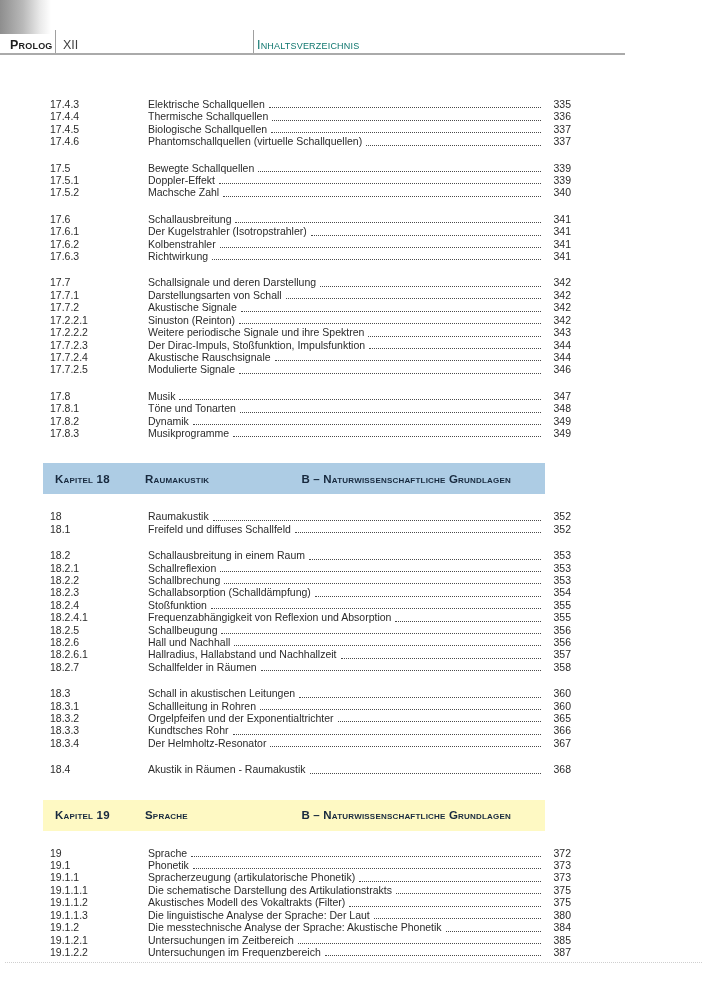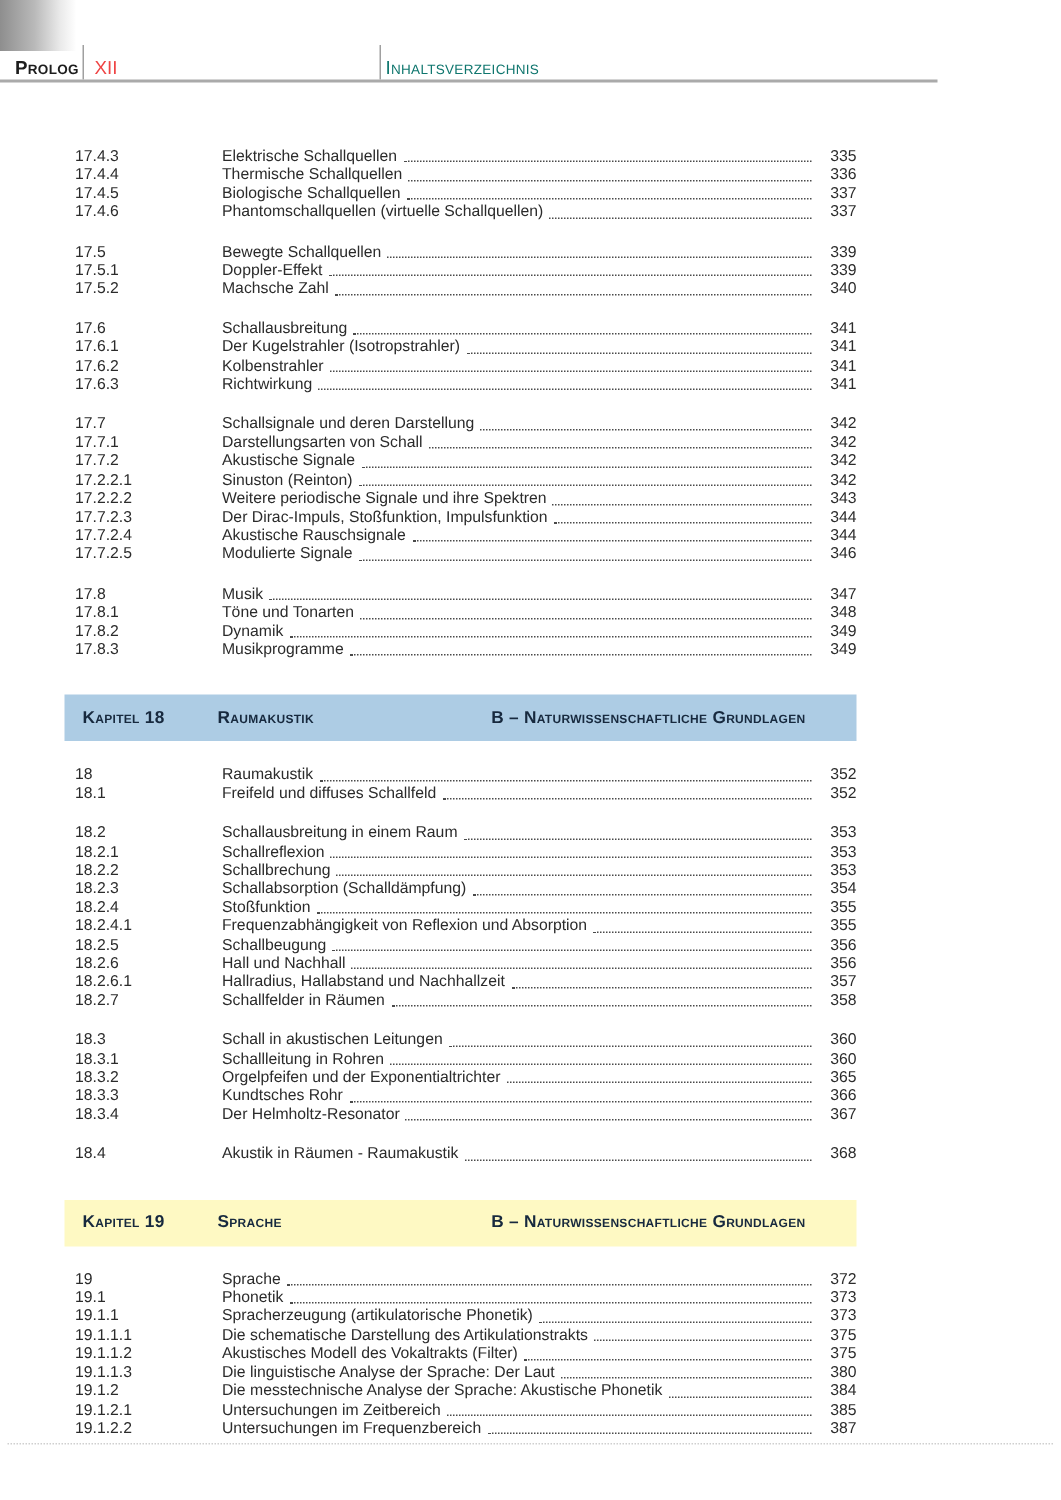--- a/index.html
+++ b/index.html
@@ -14,21 +14,21 @@
     background:linear-gradient(to right,#8e8e8e 0%,#b9b9b9 45%,#e9e9e9 78%,#ffffff 100%);
   }
   .hdr-prolog{
     position:absolute;left:10px;top:38px;
     font-variant:small-caps;font-weight:bold;font-size:12.5px;color:#1d1d1d;
     letter-spacing:.2px;
   }
   .hdr-sep{position:absolute;top:30px;width:1px;height:23px;background:#a0a0a0;}
   .hdr-sep1{left:55px;}
   .hdr-sep2{left:253px;}
-  .hdr-page{position:absolute;left:63px;top:38px;font-size:12.5px;color:#ef4444;}
+  .hdr-page{position:absolute;left:63px;top:38px;font-size:12.5px;color:#404040;}
   .hdr-title{
     position:absolute;left:257px;top:38px;
     font-variant:small-caps;font-size:12.5px;color:#0f766e;letter-spacing:.2px;
   }
   .hdr-rule{position:absolute;left:0;top:53px;width:625px;height:1.5px;background:#aaaaaa;}
   
   .toc{position:absolute;left:0;top:98px;width:653px;}
   .block{margin:0 0 14px 0;}
   .row{
     display:flex;align-items:baseline;
@@ -38,21 +38,21 @@
   .num{width:98px;flex:0 0 98px;}
   .title{flex:0 0 auto;}
   .leader{
     flex:1 1 auto;min-width:8px;
     border-bottom:1px dotted #4a4a4a;
     margin:0 3px 2px 4px;align-self:stretch;
   }
   .pg{flex:0 0 27px;width:27px;text-align:right;}
   
   .banner{
-    margin:24px 82px 16px 43px;height:31px;
+    margin:24px 108px 16px 43px;height:31px;
     display:flex;align-items:center;
     padding-left:12px;box-sizing:border-box;
     font-variant:small-caps;font-weight:bold;font-size:11.5px;
     color:var(--banner-text,#17293e);letter-spacing:.2px;white-space:nowrap;
   }
   .b-chap{flex:0 0 90px;width:90px;}
   .b-title{flex:0 0 auto;}
   .b-cat{margin-left:auto;padding-right:34px;}
   
   .scan-edge{position:absolute;left:5px;right:5px;top:962px;border-top:1px dotted #cfcfcf;}

